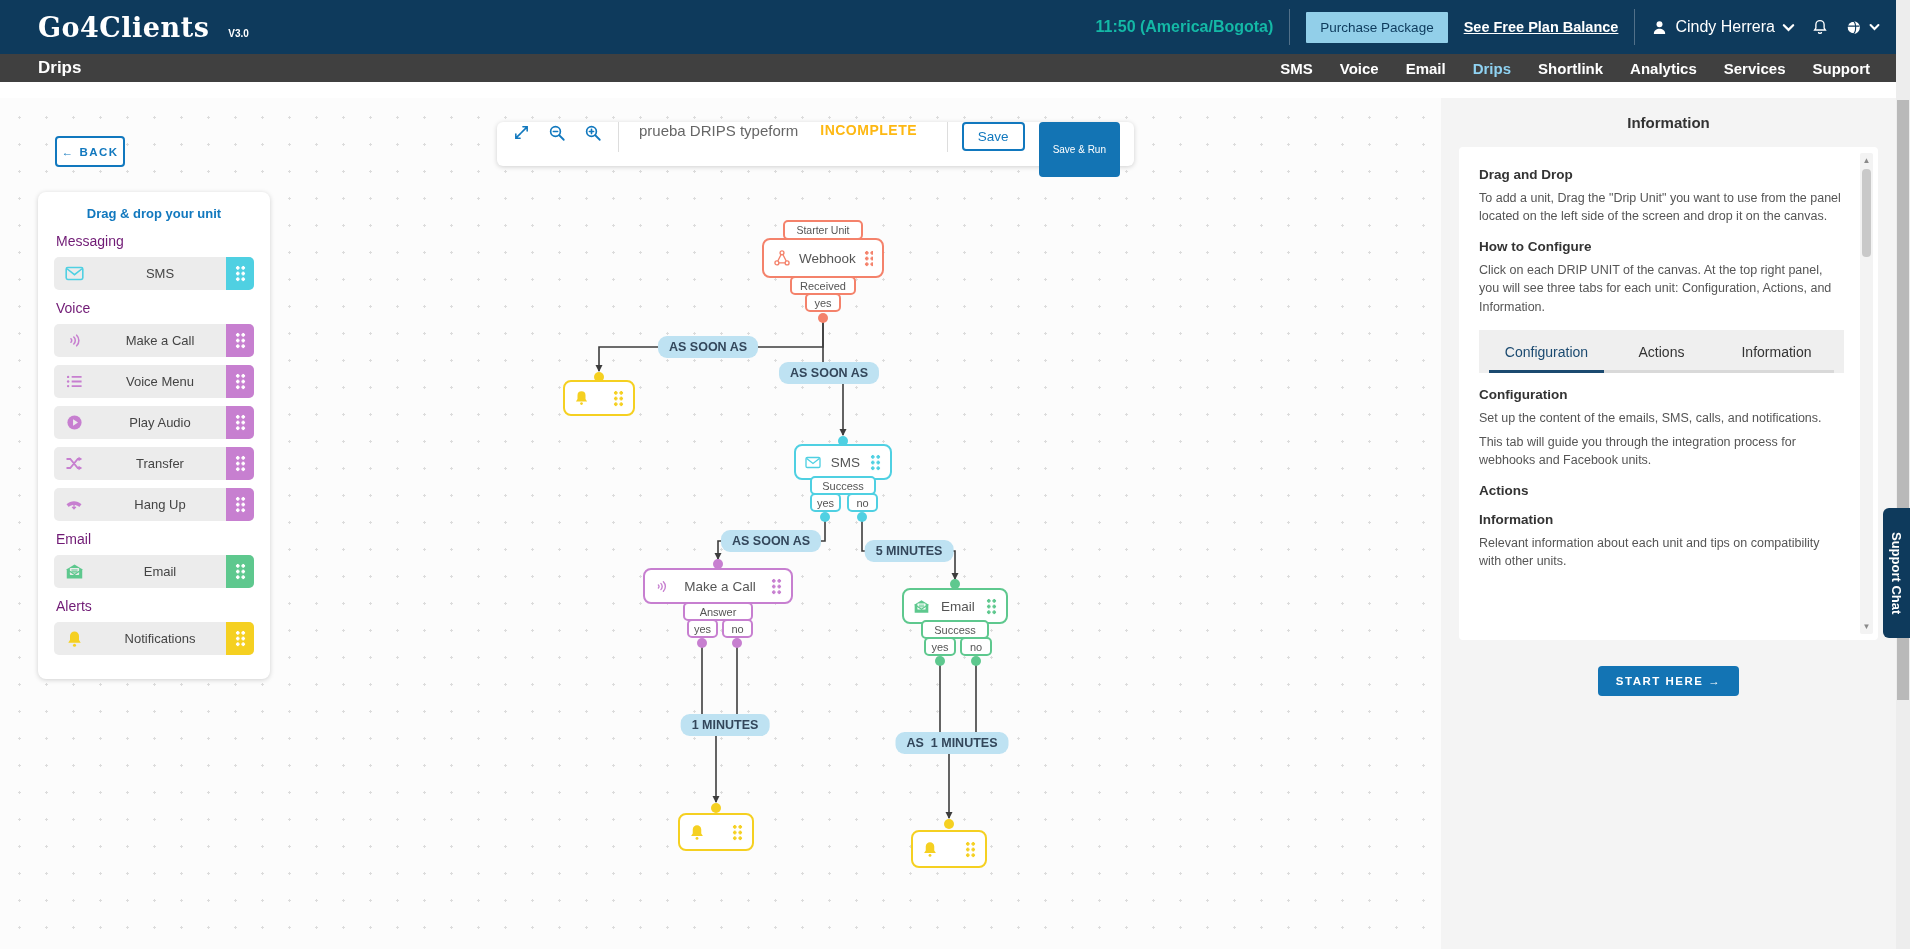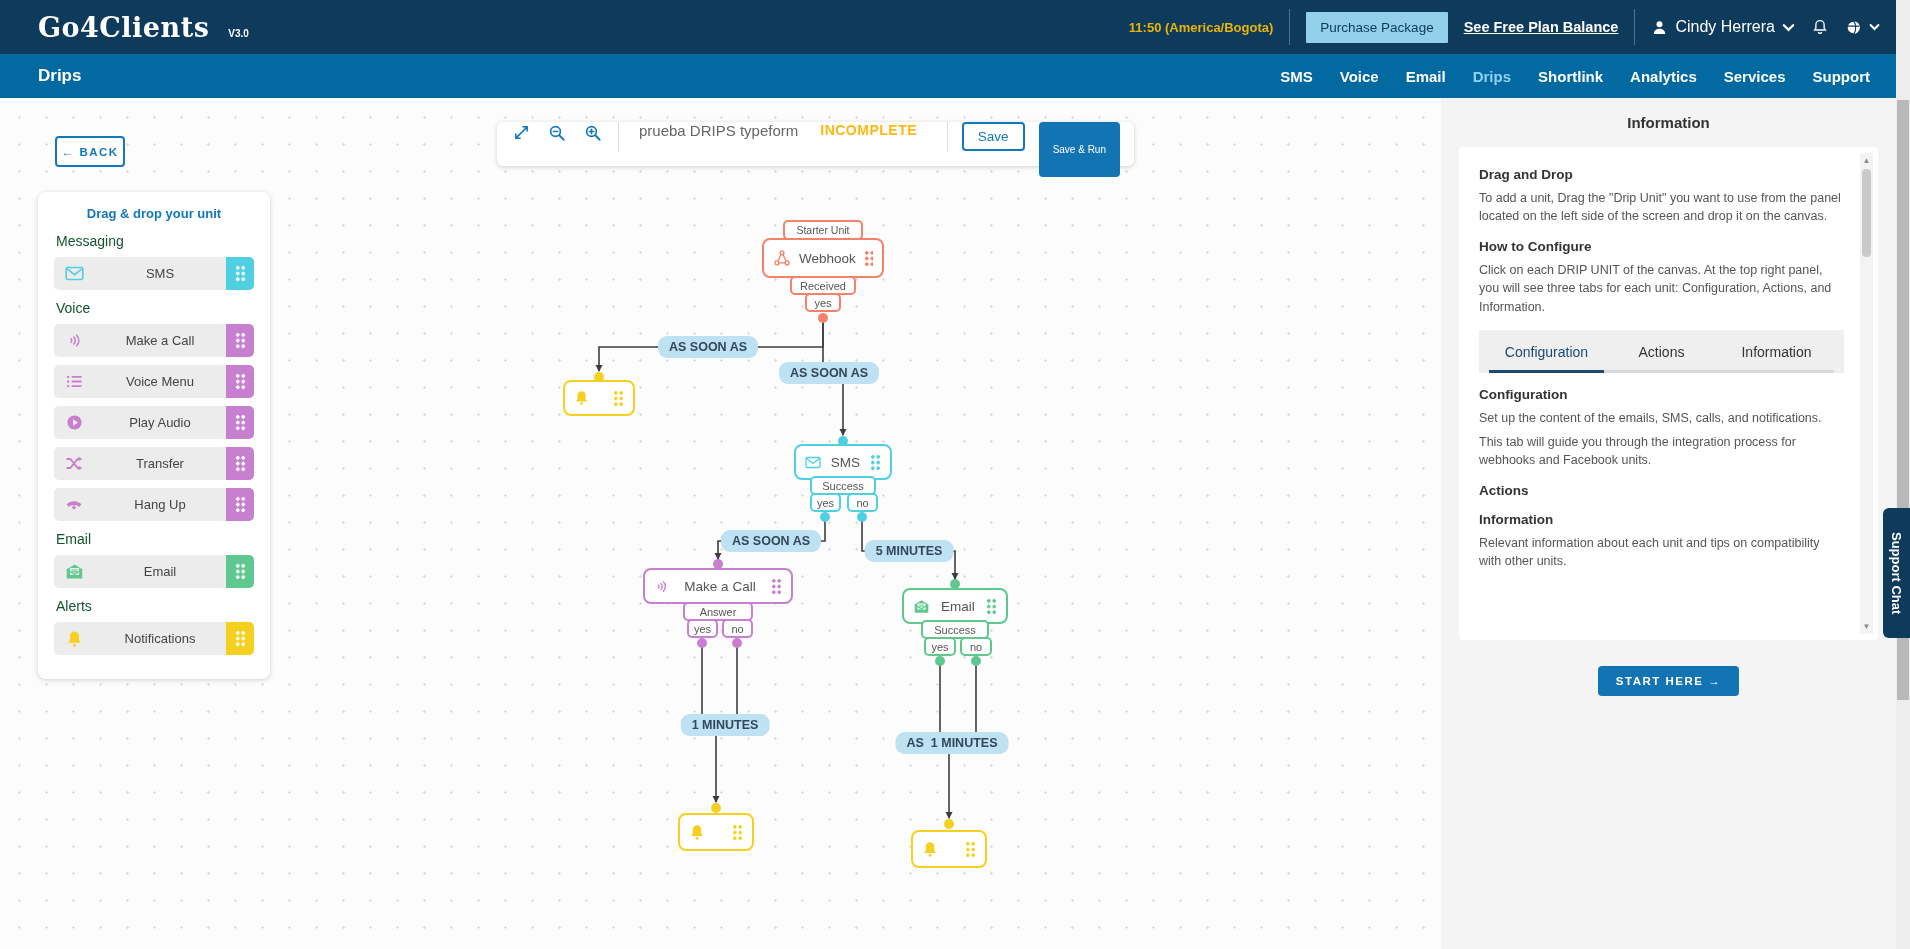--- a/index.html
+++ b/index.html
@@ -5,49 +5,49 @@
   html,body{margin:0;padding:0;}
   body{font-family:"Liberation Sans", sans-serif; background:#fff;}
   #app{position:relative;width:1910px;height:949px;overflow:hidden;background:#fff;}
 
   
   .topbar{position:absolute;left:0;top:0;width:1910px;height:54px;background:#0e3a5c;display:flex;align-items:center;}
   .logo-wrap{display:flex;align-items:baseline;margin-left:38px;}
   .logo{color:#fff;font-family:"DejaVu Serif", serif;font-weight:bold;font-size:27px;letter-spacing:0.5px;}
   .logo-ver{color:#fff;font-size:10px;font-weight:bold;margin-left:19px;}
   .top-right{position:absolute;right:30px;top:0;height:54px;display:flex;align-items:center;gap:16px;}
-  .top-time{color:#eab308;font-size:13px;font-weight:bold;white-space:nowrap;}
+  .top-time{color:#14b8a6;font-size:16px;font-weight:bold;white-space:nowrap;}
   .vdiv{width:1px;height:36px;background:rgba(255,255,255,0.28);}
   .purchase-btn{background:#92cfe9;color:#0d3a5c;font-size:13.5px;padding:8px 14px;border-radius:1px;border:none;cursor:pointer;white-space:nowrap;font-family:inherit;}
   .balance-link{color:#fff;font-size:14.5px;font-weight:bold;text-decoration:underline;white-space:nowrap;cursor:pointer;}
   .user-wrap{display:flex;align-items:center;gap:7px;color:#fff;cursor:pointer;}
   .user-name{font-size:16px;white-space:nowrap;}
   .icon{display:inline-flex;align-items:center;justify-content:center;}
   .chev{display:inline-flex;}
 
   
-  .subnav{position:absolute;left:0;top:54px;width:1910px;height:44px;background:#0369a1;display:flex;align-items:center;}
+  .subnav{position:absolute;left:0;top:54px;width:1910px;height:28px;background:#404040;display:flex;align-items:center;}
   .page-title{color:#fff;font-size:17px;font-weight:bold;margin-left:38px;}
   .subnav-items{position:absolute;right:40px;display:flex;gap:27px;align-items:center;}
   .subnav-item{color:#fff;font-size:15px;font-weight:bold;cursor:pointer;white-space:nowrap;}
   .subnav-item.active{color:#8fd2f2;}
 
   
   .main{position:absolute;left:0;top:98px;width:1910px;height:851px;background:#fcfcfc;}
   .canvas{position:absolute;left:0;top:0;width:1441px;height:851px;
     background-image:radial-gradient(circle,#dcdcdc 1.3px, transparent 1.4px);
     background-size:27px 27px;background-position:6px 6px;}
 
   
   .back-btn{position:absolute;left:55px;top:38px;width:70px;height:31px;background:#fff;border:2px solid #1178be;border-radius:4px;color:#1178be;font-size:11.5px;font-weight:bold;letter-spacing:1.5px;display:flex;align-items:center;justify-content:center;gap:5px;cursor:pointer;font-family:inherit;}
 
   
   .unit-panel{position:absolute;left:38px;top:94px;width:232px;background:#fff;border-radius:8px;box-shadow:0 1px 5px rgba(0,0,0,0.18);padding:14px 16px 16px 16px;box-sizing:border-box;}
   .unit-title{color:#1178be;font-size:13px;font-weight:bold;text-align:center;margin-bottom:12px;}
-  .unit-section{color:#14532d;font-size:14px;margin:10px 0 8px 2px;}
+  .unit-section{color:#701a75;font-size:14px;margin:10px 0 8px 2px;}
   .unit-row{position:relative;height:33px;background:#ececec;border-radius:5px;display:flex;align-items:center;margin-bottom:8px;cursor:grab;}
   .u-icon{width:40px;display:flex;align-items:center;justify-content:center;}
   .u-label{flex:1;text-align:center;font-size:13px;color:#444;margin-right:28px;}
   .u-handle{position:absolute;right:0;top:0;width:28px;height:33px;border-radius:0 5px 5px 0;display:flex;align-items:center;justify-content:center;color:#fff;cursor:grab;}
   .dots{width:11px;height:17px;background-image:radial-gradient(circle,currentColor 1.6px,transparent 1.8px);background-size:5.5px 5.7px;}
   .cyan{color:#4fd0e2;}   .bg-cyan{background:#4fd0e2;}
   .purple{color:#c77fd0;} .bg-purple{background:#c77fd0;}
   .green{color:#5ec88e;}  .bg-green{background:#5ec88e;}
   .yellow{color:#f5d021;} .bg-yellow{background:#f5d021;}
   .coral{color:#f4826b;}

